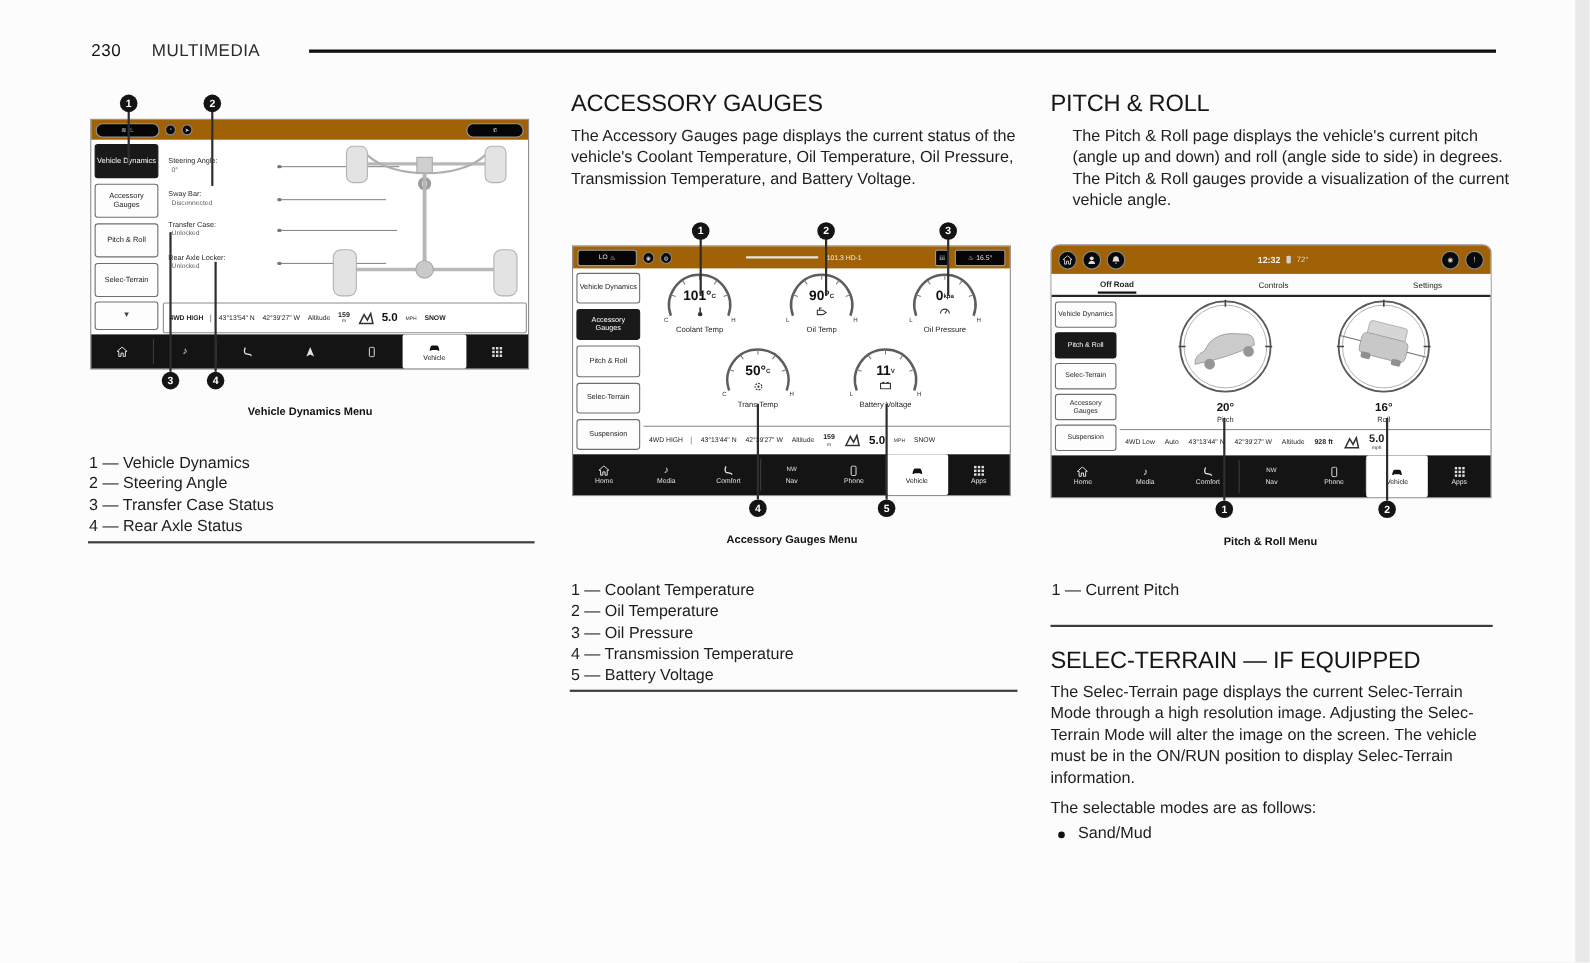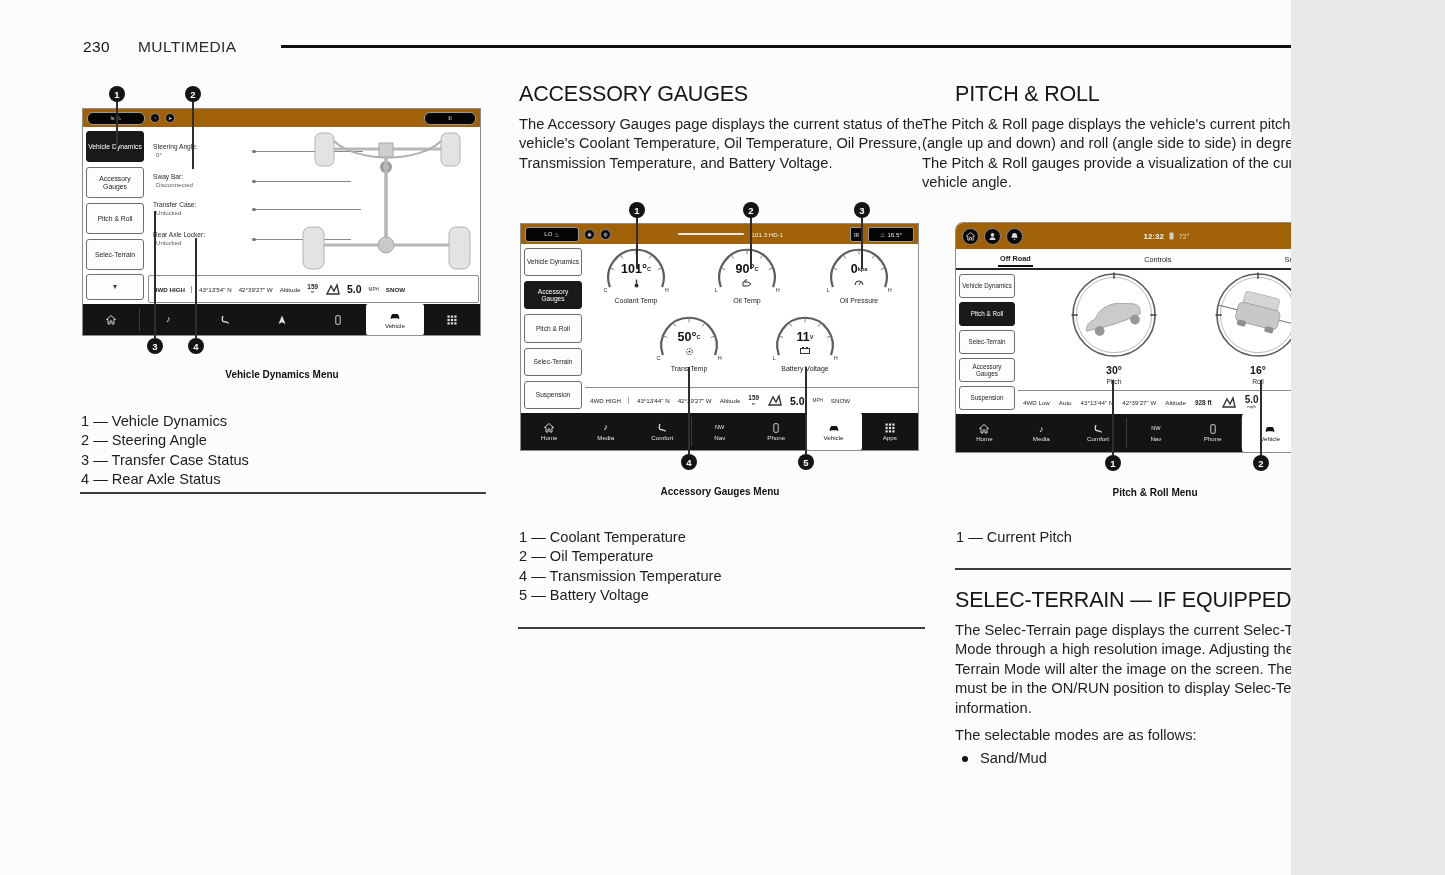--- a/index.html
+++ b/index.html
@@ -1,17 +1,17 @@
 <!DOCTYPE html>
 <html><head>
 <meta charset="utf-8">
 <style>
   html,body{margin:0;padding:0;}
   body{font-family:"Liberation Sans",sans-serif;background:#e9e9e9;}
-  .page{position:relative;width:1291px;height:875px;background:#fcfcfc;overflow:hidden;color:#1c1c1c;}
+  .page{position:relative;width:1432px;height:875px;background:#fcfcfc;overflow:hidden;color:#1c1c1c;}
   
   .hdr{position:absolute;top:38px;left:83px;font-size:15.5px;color:#141414;display:flex;gap:28px;letter-spacing:.4px;}
   .hdr .sec{color:#2b2b2b;}
   .hdrline{position:absolute;top:45px;left:281px;width:1079px;height:3px;background:#101010;}
   
   .h1{position:absolute;font-size:21.5px;letter-spacing:-.2px;color:#161616;white-space:nowrap;}
   .body-t{position:absolute;font-size:14.7px;line-height:19.4px;color:#1e1e1e;}
   .figcap{position:absolute;width:100%;text-align:center;font-weight:bold;font-size:10px;color:#111;}
   .leg{position:absolute;font-size:14.6px;line-height:19.3px;color:#1d1d1d;}
   .hrule{position:absolute;height:2px;background:#3d3d3d;}
@@ -455,27 +455,28 @@
     <div class="cline" style="left:170px;top:165px;height:87px;"></div>
     <div class="cline" style="left:287px;top:165px;height:87px;"></div>
     <div class="co" style="left:163px;top:252px;">4</div>
     <div class="co" style="left:280px;top:252px;">5</div>
     <div class="figcap" style="top:284px;">Accessory Gauges Menu</div>
   </div>
 
   <div class="leg" style="left:519px;top:528px;width:404px;">
     <div>1 — Coolant Temperature</div>
     <div>2 — Oil Temperature</div>
+    <div>3 — Oil Pressure</div>
     <div>4 — Transmission Temperature</div>
     <div>5 — Battery Voltage</div>
   </div>
   <div class="hrule" style="left:518px;top:627px;width:407px;"></div>
 
   <div class="h1" style="left:955px;top:82px;">PITCH &amp; ROLL</div>
-  <div class="body-t" style="left:922px;top:115px;width:408px;">The Pitch &amp; Roll page displays the vehicle's current pitch (angle up and down) and roll (angle side to side) in degrees. The Pitch &amp; Roll gauges provide a visualization of the current vehicle angle.</div>
+  <div class="body-t" style="left:975px;top:115px;width:408px;">The Pitch &amp; Roll page displays the vehicle's current pitch (angle up and down) and roll (angle side to side) in degrees. The Pitch &amp; Roll gauges provide a visualization of the current vehicle angle.</div>
 
   <div class="fig" style="left:953px;top:220px;width:404px;height:290px;">
     <div class="shot" style="left:2px;top:2px;width:399px;height:229px;border-radius:8px 8px 0 0;">
 
       <div class="tbar" style="height:26px;border-radius:7px 7px 0 0;padding:0 6px;gap:5px;">
         <div class="cir" style="width:15px;height:15px;">
             <svg width="9" height="9" viewBox="0 0 10 10">
               <path d="M5,0.5 L9.5,4.5 H8 V9 H6 V6 H4 V9 H2 V4.5 H0.5 Z" fill="none" stroke="#ddd" stroke-width="0.9"></path>
             </svg>
           </div>
@@ -531,21 +532,21 @@
                     <line x1="45" y1="1.5" x2="45" y2="8"></line>
                     <line x1="1.5" y1="45" x2="8" y2="45"></line>
                     <line x1="82" y1="45" x2="88.5" y2="45"></line>
                   </g>
                 <g transform="rotate(-18 45 45)">
                   <path d="M13,52 q2,-8 12,-9 l7,-6 q10,-5 21,-2 l11,4 q8,2 8,8 l-1,5 q-25,4 -58,0 Z" fill="#cbcbcb" stroke="#9e9e9e" stroke-width="0.8"></path>
                   <circle cx="26" cy="56" r="5" fill="#969696"></circle>
                     <circle cx="64" cy="56" r="5" fill="#969696"></circle>
                 </g>
               </svg>
-              <div class="prval">30°</div>
+              <div class="prval">20°</div>
               <div class="prlab">Pitch</div>
             </div>
 
             <div class="pr" style="left:194px;top:1px;">
               <svg width="88" height="88" viewBox="0 0 90 90">
                 <circle cx="45" cy="45" r="42" fill="none" stroke="#5a5a5a" stroke-width="1.6"></circle>
                 <circle cx="45" cy="45" r="38.5" fill="none" stroke="#a5a5a5" stroke-width="0.8"></circle>
                 <g stroke="#444" stroke-width="1.5">
                     <line x1="45" y1="1.5" x2="45" y2="8"></line>
                     <line x1="1.5" y1="45" x2="8" y2="45"></line>

